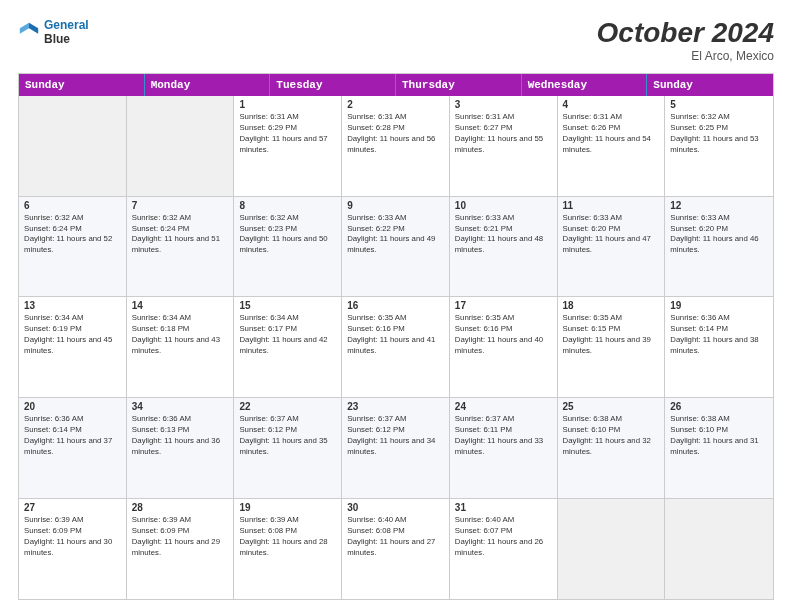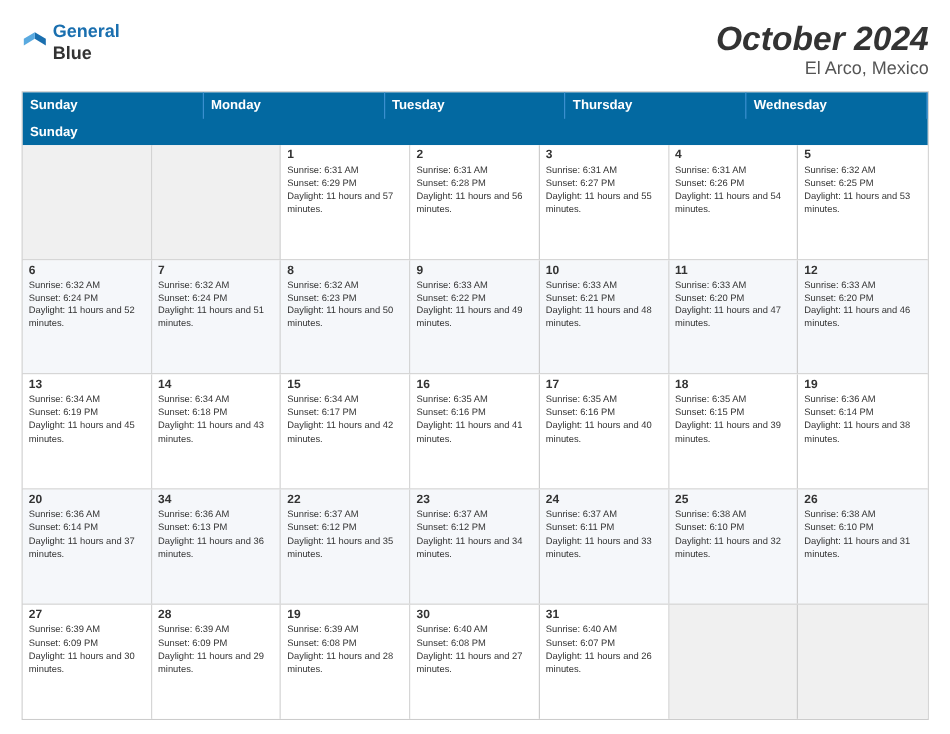--- a/index.html
+++ b/index.html
@@ -22,21 +22,21 @@
       justify-content: space-between;
       align-items: flex-start;
       margin-bottom: 10px;
     }
     .logo {
       display: flex;
       align-items: center;
       gap: 4px;
     }
     .logo-text {
-      font-size: 15px;
+      font-size: 12px;
       font-weight: bold;
       color: #333;
       line-height: 1.2;
     }
     .logo-text span {
       color: #1a6faf;
     }
     .logo-icon {
       width: 22px;
       height: 22px;
@@ -45,34 +45,35 @@
       text-align: right;
     }
     .title-block h1 {
       font-size: 28px;
       font-weight: bold;
       color: #333;
       line-height: 1.1;
       font-style: italic;
     }
     .title-block h2 {
-      font-size: 15px;
+      font-size: 12px;
       font-weight: normal;
       color: #555;
     }
     .calendar {
       flex: 1;
       display: flex;
       flex-direction: column;
       border: 1px solid #ccc;
     }
     .cal-header {
       display: grid;
-      grid-template-columns: repeat(5, 1fr);
-      background: #0369a1;
+      grid-template-columns: repeat(6, 1fr);
+      background: #a21caf;
+      font-family: Liberation Mono, monospace;
     }
     .cal-header-cell {
       color: #fff;
       font-size: 11px;
       font-weight: bold;
       padding: 5px 6px;
       border-right: 1px solid #3a8fcf;
       text-align: left;
     }
     .cal-header-cell:last-child { border-right: none; }

